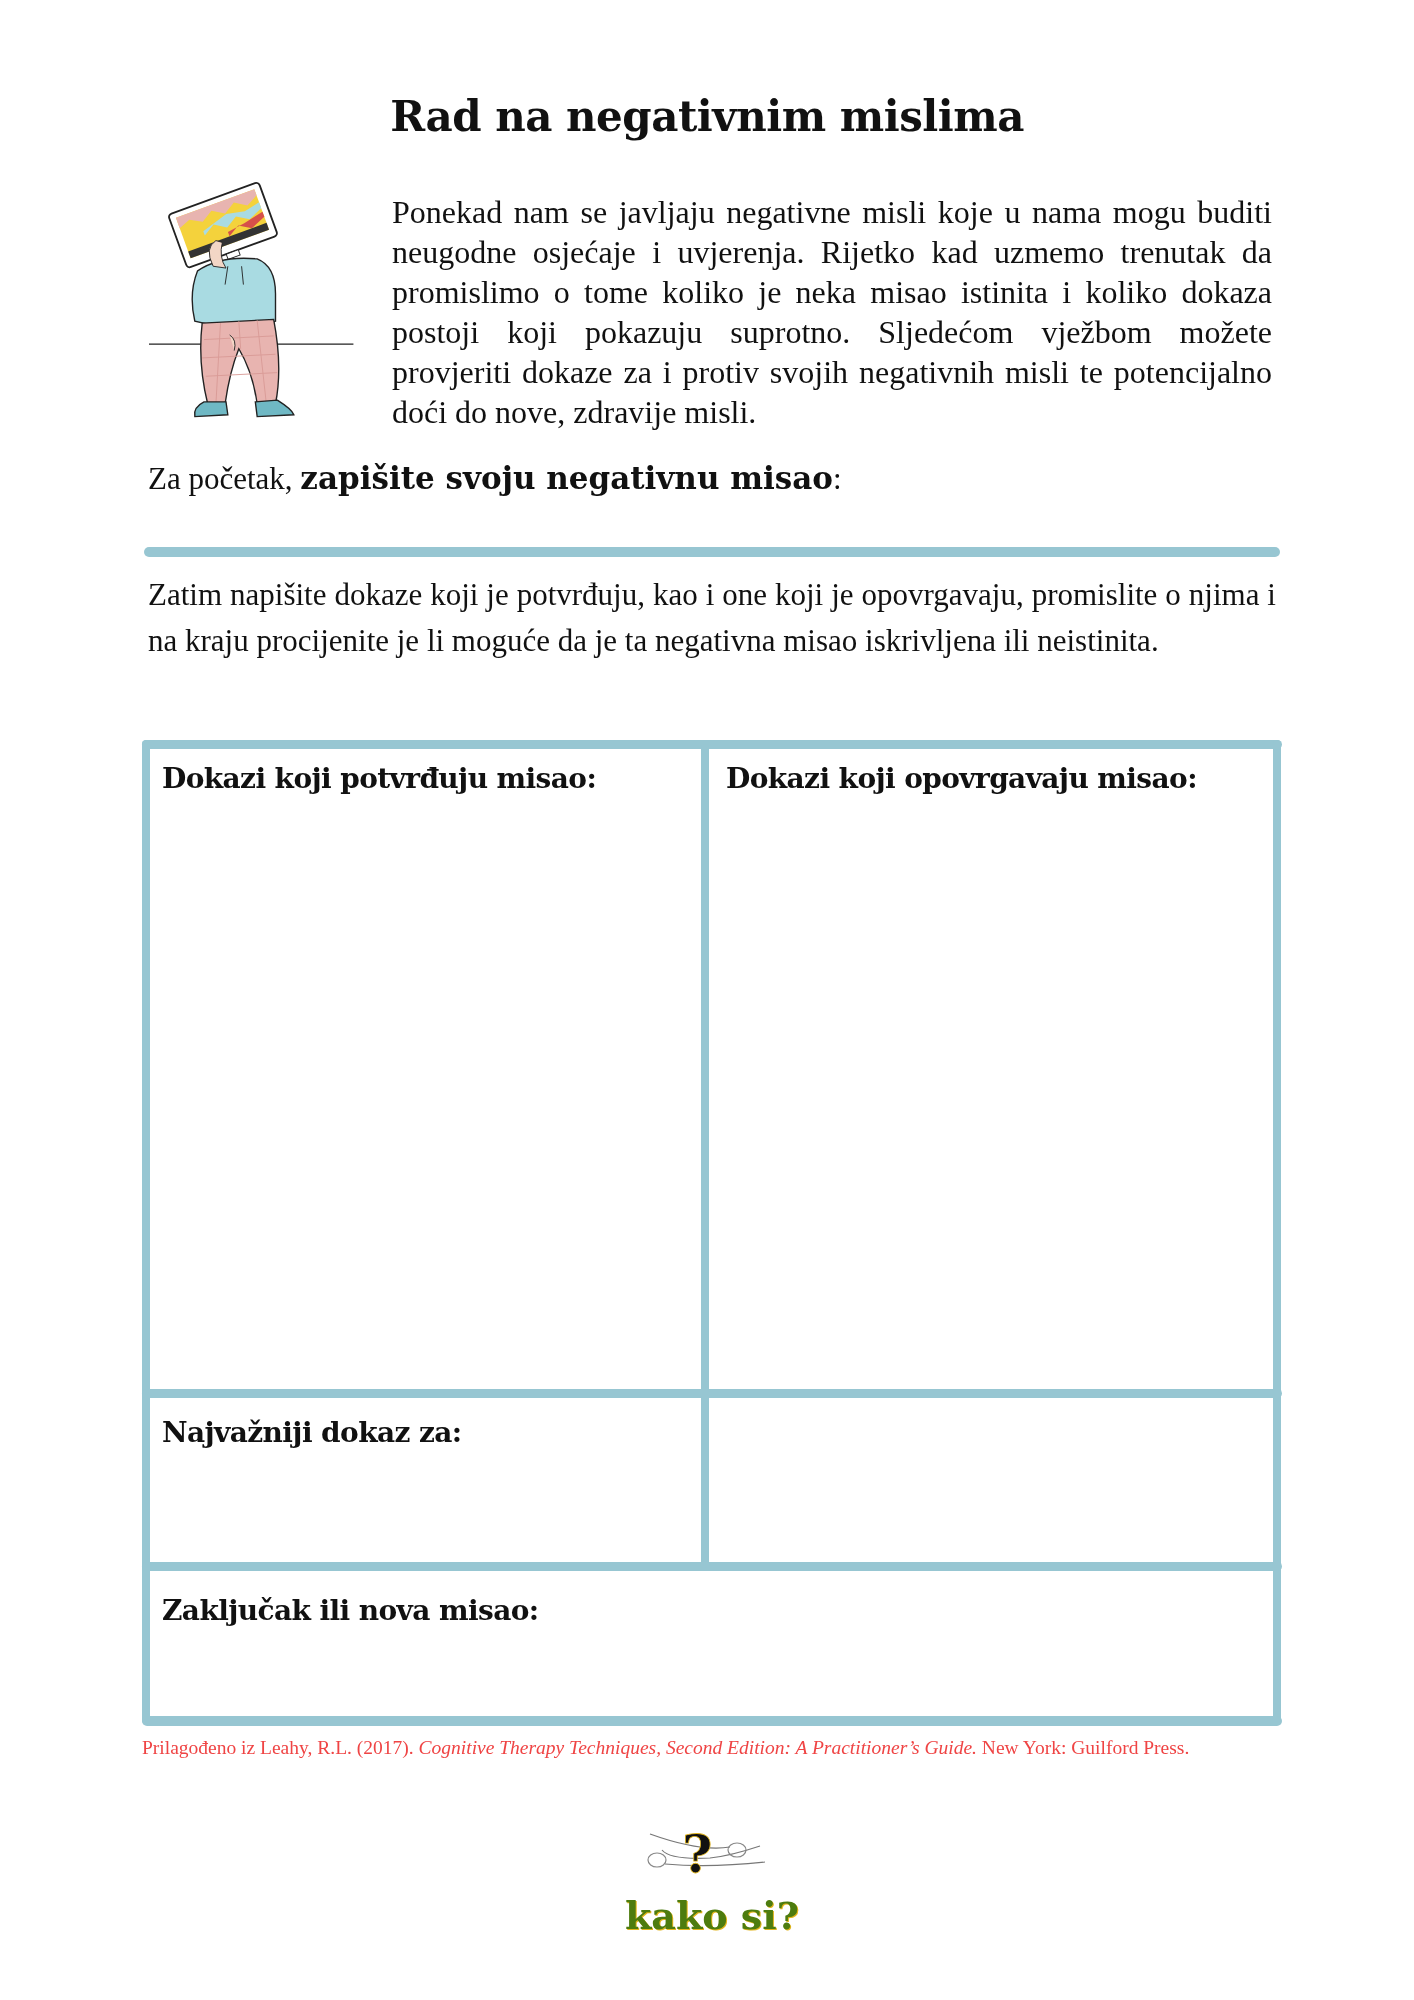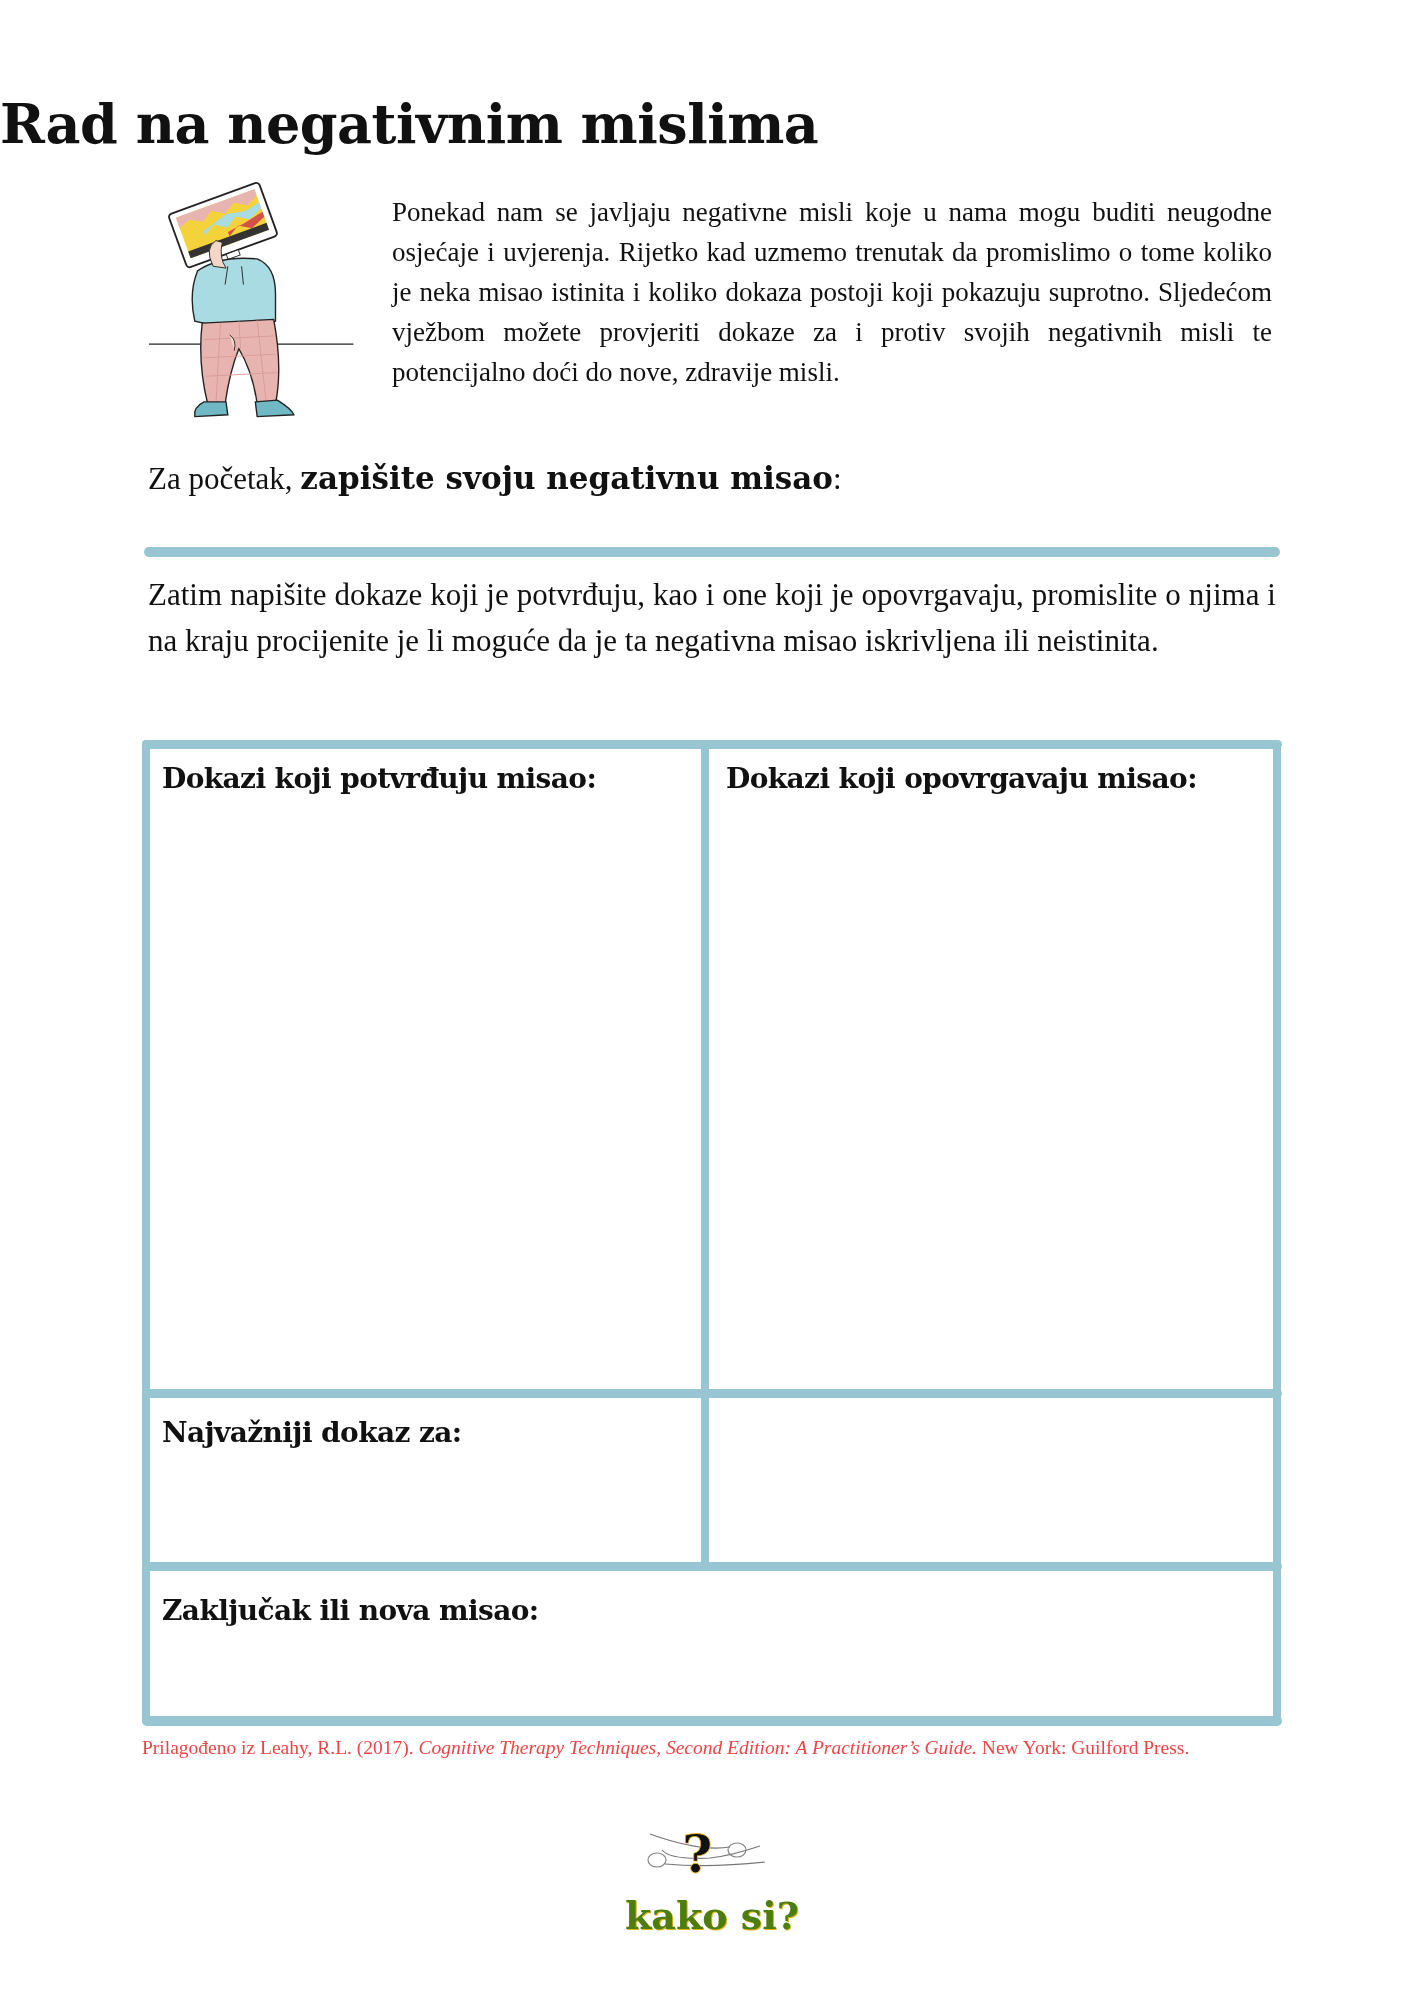--- a/index.html
+++ b/index.html
@@ -3,27 +3,27 @@
   <meta charset="utf-8">
   <style>
     html, body { margin: 0; padding: 0; background: #ffffff; }
     body {
       width: 1414px; height: 2000px; position: relative; overflow: hidden;
       font-family: "DejaVu Serif", "Liberation Serif", serif;
       color: #111111;
     }
     .title {
       position: absolute; left: 0; width: 1414px; top: 92px;
-      text-align: left; font-size: 54px; font-weight: bold; margin: 0;
+      text-align: center; font-size: 42px; font-weight: bold; margin: 0;
       letter-spacing: -0.5px;
     }
     .illustration { position: absolute; left: 138px; top: 180px; width: 220px; height: 255px; }
     .intro {
       position: absolute; left: 392px; top: 192px; width: 880px;
-      font-size: 27px; line-height: 40px; text-align: justify; margin: 0;
+      font-size: 32px; line-height: 40px; text-align: justify; margin: 0;
       font-family: "Liberation Serif", serif;
     }
     .prompt {
       position: absolute; left: 148px; top: 460px; font-size: 31px; margin: 0;
       font-family: "Liberation Serif", serif;
     }
     .prompt b { font-family: "DejaVu Serif", serif; font-size: 31px; }
     .write-line {
       position: absolute; left: 144px; top: 547px; width: 1136px; height: 10px;
       background: #97c6d2; border-radius: 5px;

